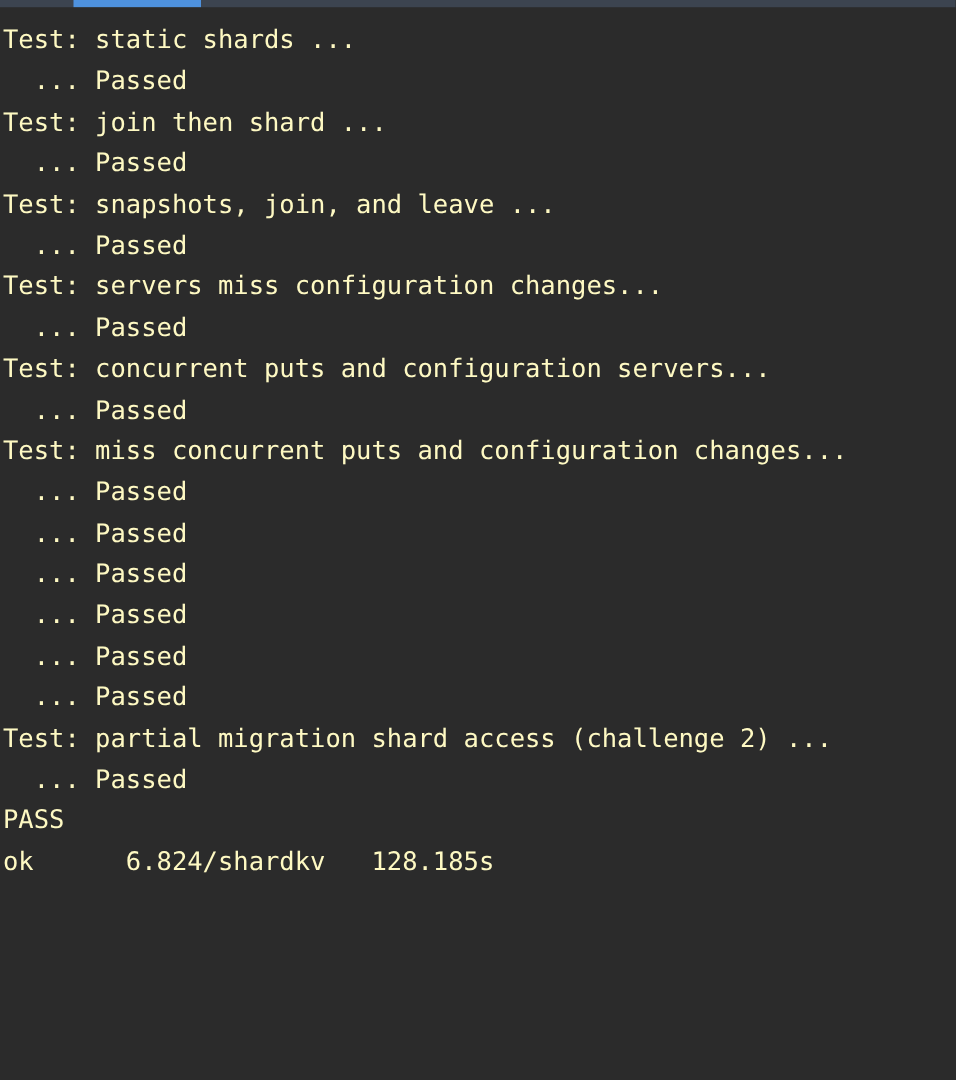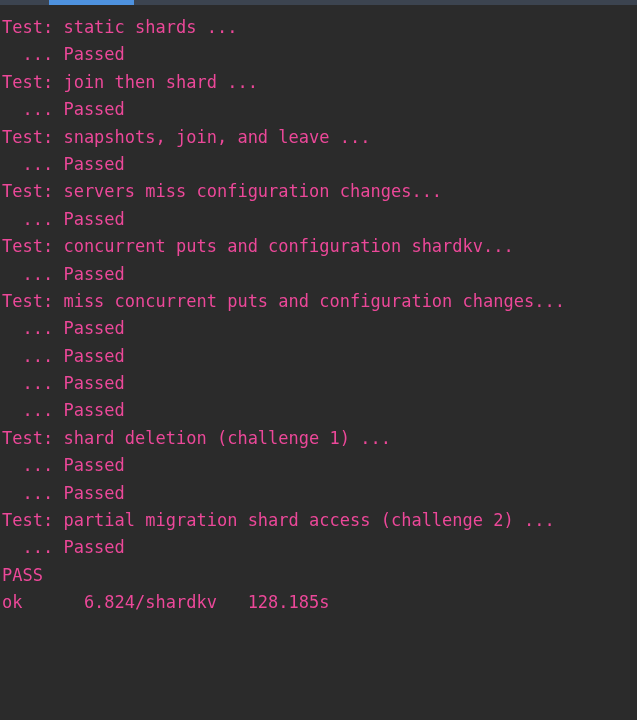--- a/index.html
+++ b/index.html
@@ -51,21 +51,21 @@
     padding: 9px 0 0 2px;
     background: #2b2b2b;
     overflow: hidden;
   }
   .line {
     display: block;
     height: 27.4px;
     line-height: 27.4px;
     font-size: 17px;
     letter-spacing: 0px;
-    color: #ec4899;
+    color: #fef9c3;
     white-space: pre;
     font-family: "DejaVu Sans Mono", "Liberation Mono", monospace;
   }
 </style>
 </head>
 <body>
 
 <div id="app">
 
   <div class="tab-strip">
@@ -74,28 +74,27 @@
 
   <div class="console" id="console-output">
       <span class="line">Test: static shards ...</span>
       <span class="line">  ... Passed</span>
       <span class="line">Test: join then shard ...</span>
       <span class="line">  ... Passed</span>
       <span class="line">Test: snapshots, join, and leave ...</span>
       <span class="line">  ... Passed</span>
       <span class="line">Test: servers miss configuration changes...</span>
       <span class="line">  ... Passed</span>
-      <span class="line">Test: concurrent puts and configuration shardkv...</span>
+      <span class="line">Test: concurrent puts and configuration servers...</span>
       <span class="line">  ... Passed</span>
       <span class="line">Test: miss concurrent puts and configuration changes...</span>
       <span class="line">  ... Passed</span>
       <span class="line">  ... Passed</span>
       <span class="line">  ... Passed</span>
       <span class="line">  ... Passed</span>
-      <span class="line">Test: shard deletion (challenge 1) ...</span>
       <span class="line">  ... Passed</span>
       <span class="line">  ... Passed</span>
       <span class="line">Test: partial migration shard access (challenge 2) ...</span>
       <span class="line">  ... Passed</span>
       <span class="line">PASS</span>
       <span class="line">ok      6.824/shardkv   128.185s</span>
     </div>
 
 </div>
 

